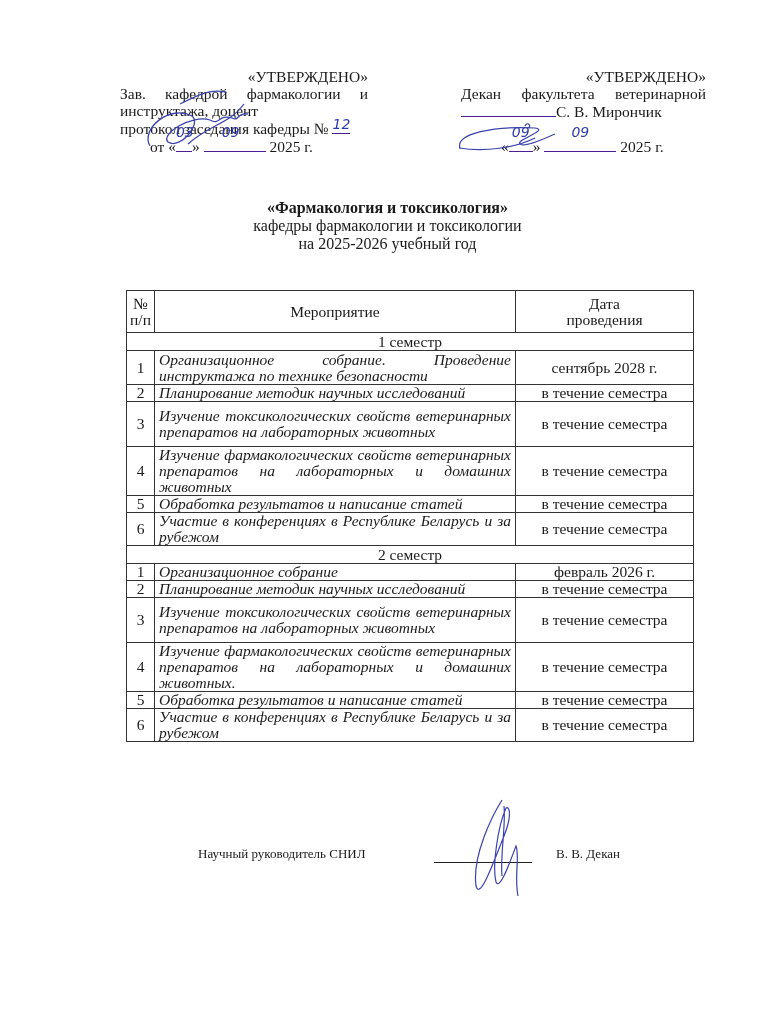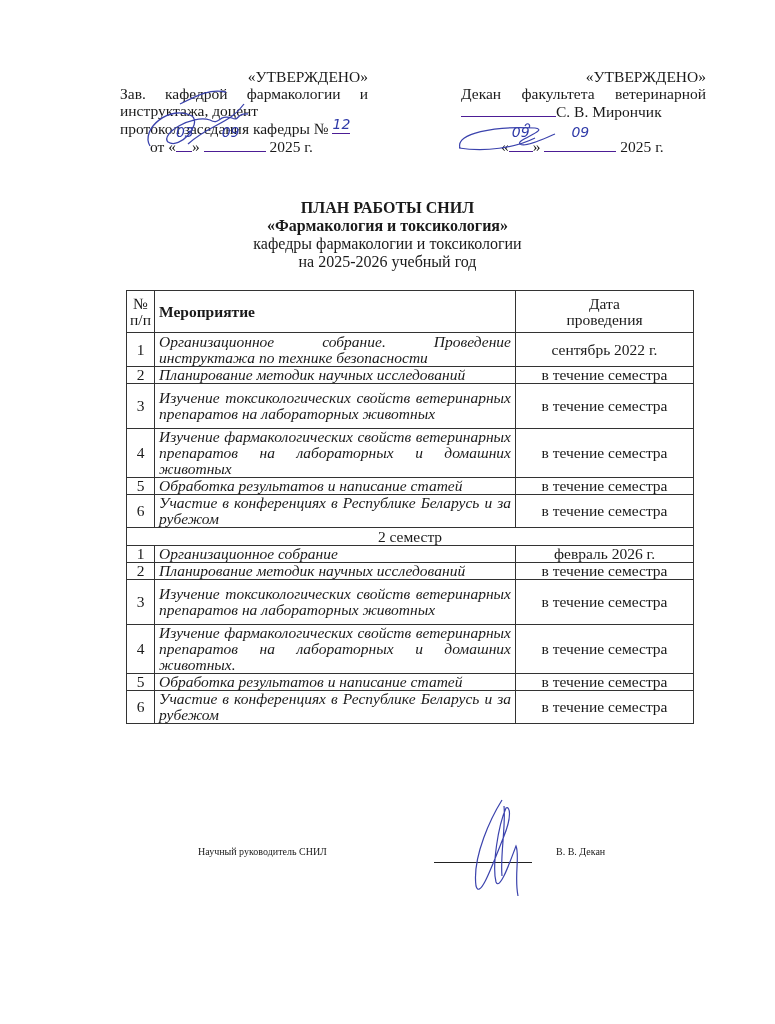--- a/index.html
+++ b/index.html
@@ -23,21 +23,21 @@
     }
     table.plan td, table.plan th {
       border: 1.3px solid #333; padding: 0 4px; vertical-align: middle; font-weight: normal;
     }
     .c-num { width: 27px; text-align: center; padding: 0 !important; }
     .c-ev { width: 352px; text-align: justify; }
     .c-ev.just-last { text-align-last: left; font-style: italic; }
     .c-date { text-align: center; margin-top: 32px; }
     .sem td { text-align: center; height: 17px; }
     .sig { position: absolute; pointer-events: none; }
-    .footer { top: 846px; font-size: 10px; }
+    .footer { top: 846px; font-size: 13px; }
   </style>
 </head>
 <body>
 
 <div class="abs approval" style="left:120px; top:68px; width:248px;">
   <div class="head">«УТВЕРЖДЕНО»</div>
   <div class="just">Зав. кафедрой фармакологии и</div>
   <div>инструктажа, доцент</div>
   <div class="line">
     <span>протокол заседания кафедры №</span>
@@ -64,45 +64,47 @@
 </div>
 
 <svg class="sig" style="left:140px; top:84px;" width="120" height="80" viewBox="0 0 120 80">
   <path d="M10 62 C 0 45, 30 20, 52 32 C 62 40, 40 66, 28 58 C 20 50, 52 30, 70 36 C 80 42, 78 30, 92 34 C 100 38, 96 28, 108 30 M 40 20 C 60 10, 70 5, 86 8 M 48 60 C 70 40, 90 40, 104 20" fill="none" stroke="#3b43ad" stroke-width="1.3"></path>
 </svg>
 <svg class="sig" style="left:455px; top:118px;" width="110" height="40" viewBox="0 0 110 40">
   <path d="M5 30 C 0 15, 40 8, 80 10 C 95 12, 60 22, 65 26 C 70 30, 90 20, 100 16 M 4 30 C 30 34, 60 30, 80 20 M 70 8 C 72 4, 76 6, 74 10" fill="none" stroke="#3b43ad" stroke-width="1.2"></path>
 </svg>
 
 <div class="abs title-block">
-  <div class="b">ПЛАН РАБОТЫ СНИЛ</div>
   <div class="b">«Фармакология и токсикология»</div>
   <div>кафедры фармакологии и токсикологии</div>
   <div>на 2025-2026 учебный год</div>
 </div>
 
 <table class="plan">
   <tbody>
       <tr style="height:42px;">
     <th class="c-num">
       <div>№</div>
       <div>п/п</div>
     </th>
-    <th class="c-ev" style="text-align:left;font-weight:bold;">Мероприятие</th>
+    <th class="c-ev" style="text-align:center;">Мероприятие</th>
     <th class="c-date">
       <div>Дата</div>
       <div>проведения</div>
     </th>
   </tr>
   </tbody>
     <tbody id="tbody">
+      <tr class="sem">
+        <td colspan="3">1 семестр</td>
+      </tr>
       <tr style="height: 34px;">
         <td class="c-num">1</td>
         <td class="c-ev just-last">Организационное собрание. Проведение инструктажа по технике безопасности</td>
-        <td class="c-date">сентябрь 2022 г.</td>
+        <td class="c-date">сентябрь 2028 г.</td>
       </tr>
       <tr style="height: 17px;">
         <td class="c-num">2</td>
         <td class="c-ev just-last">Планирование методик научных исследований</td>
         <td class="c-date">в течение семестра</td>
       </tr>
       <tr style="height: 45px;">
         <td class="c-num">3</td>
         <td class="c-ev just-last">Изучение токсикологических свойств ветеринарных препаратов на лабораторных животных</td>
         <td class="c-date">в течение семестра</td>

